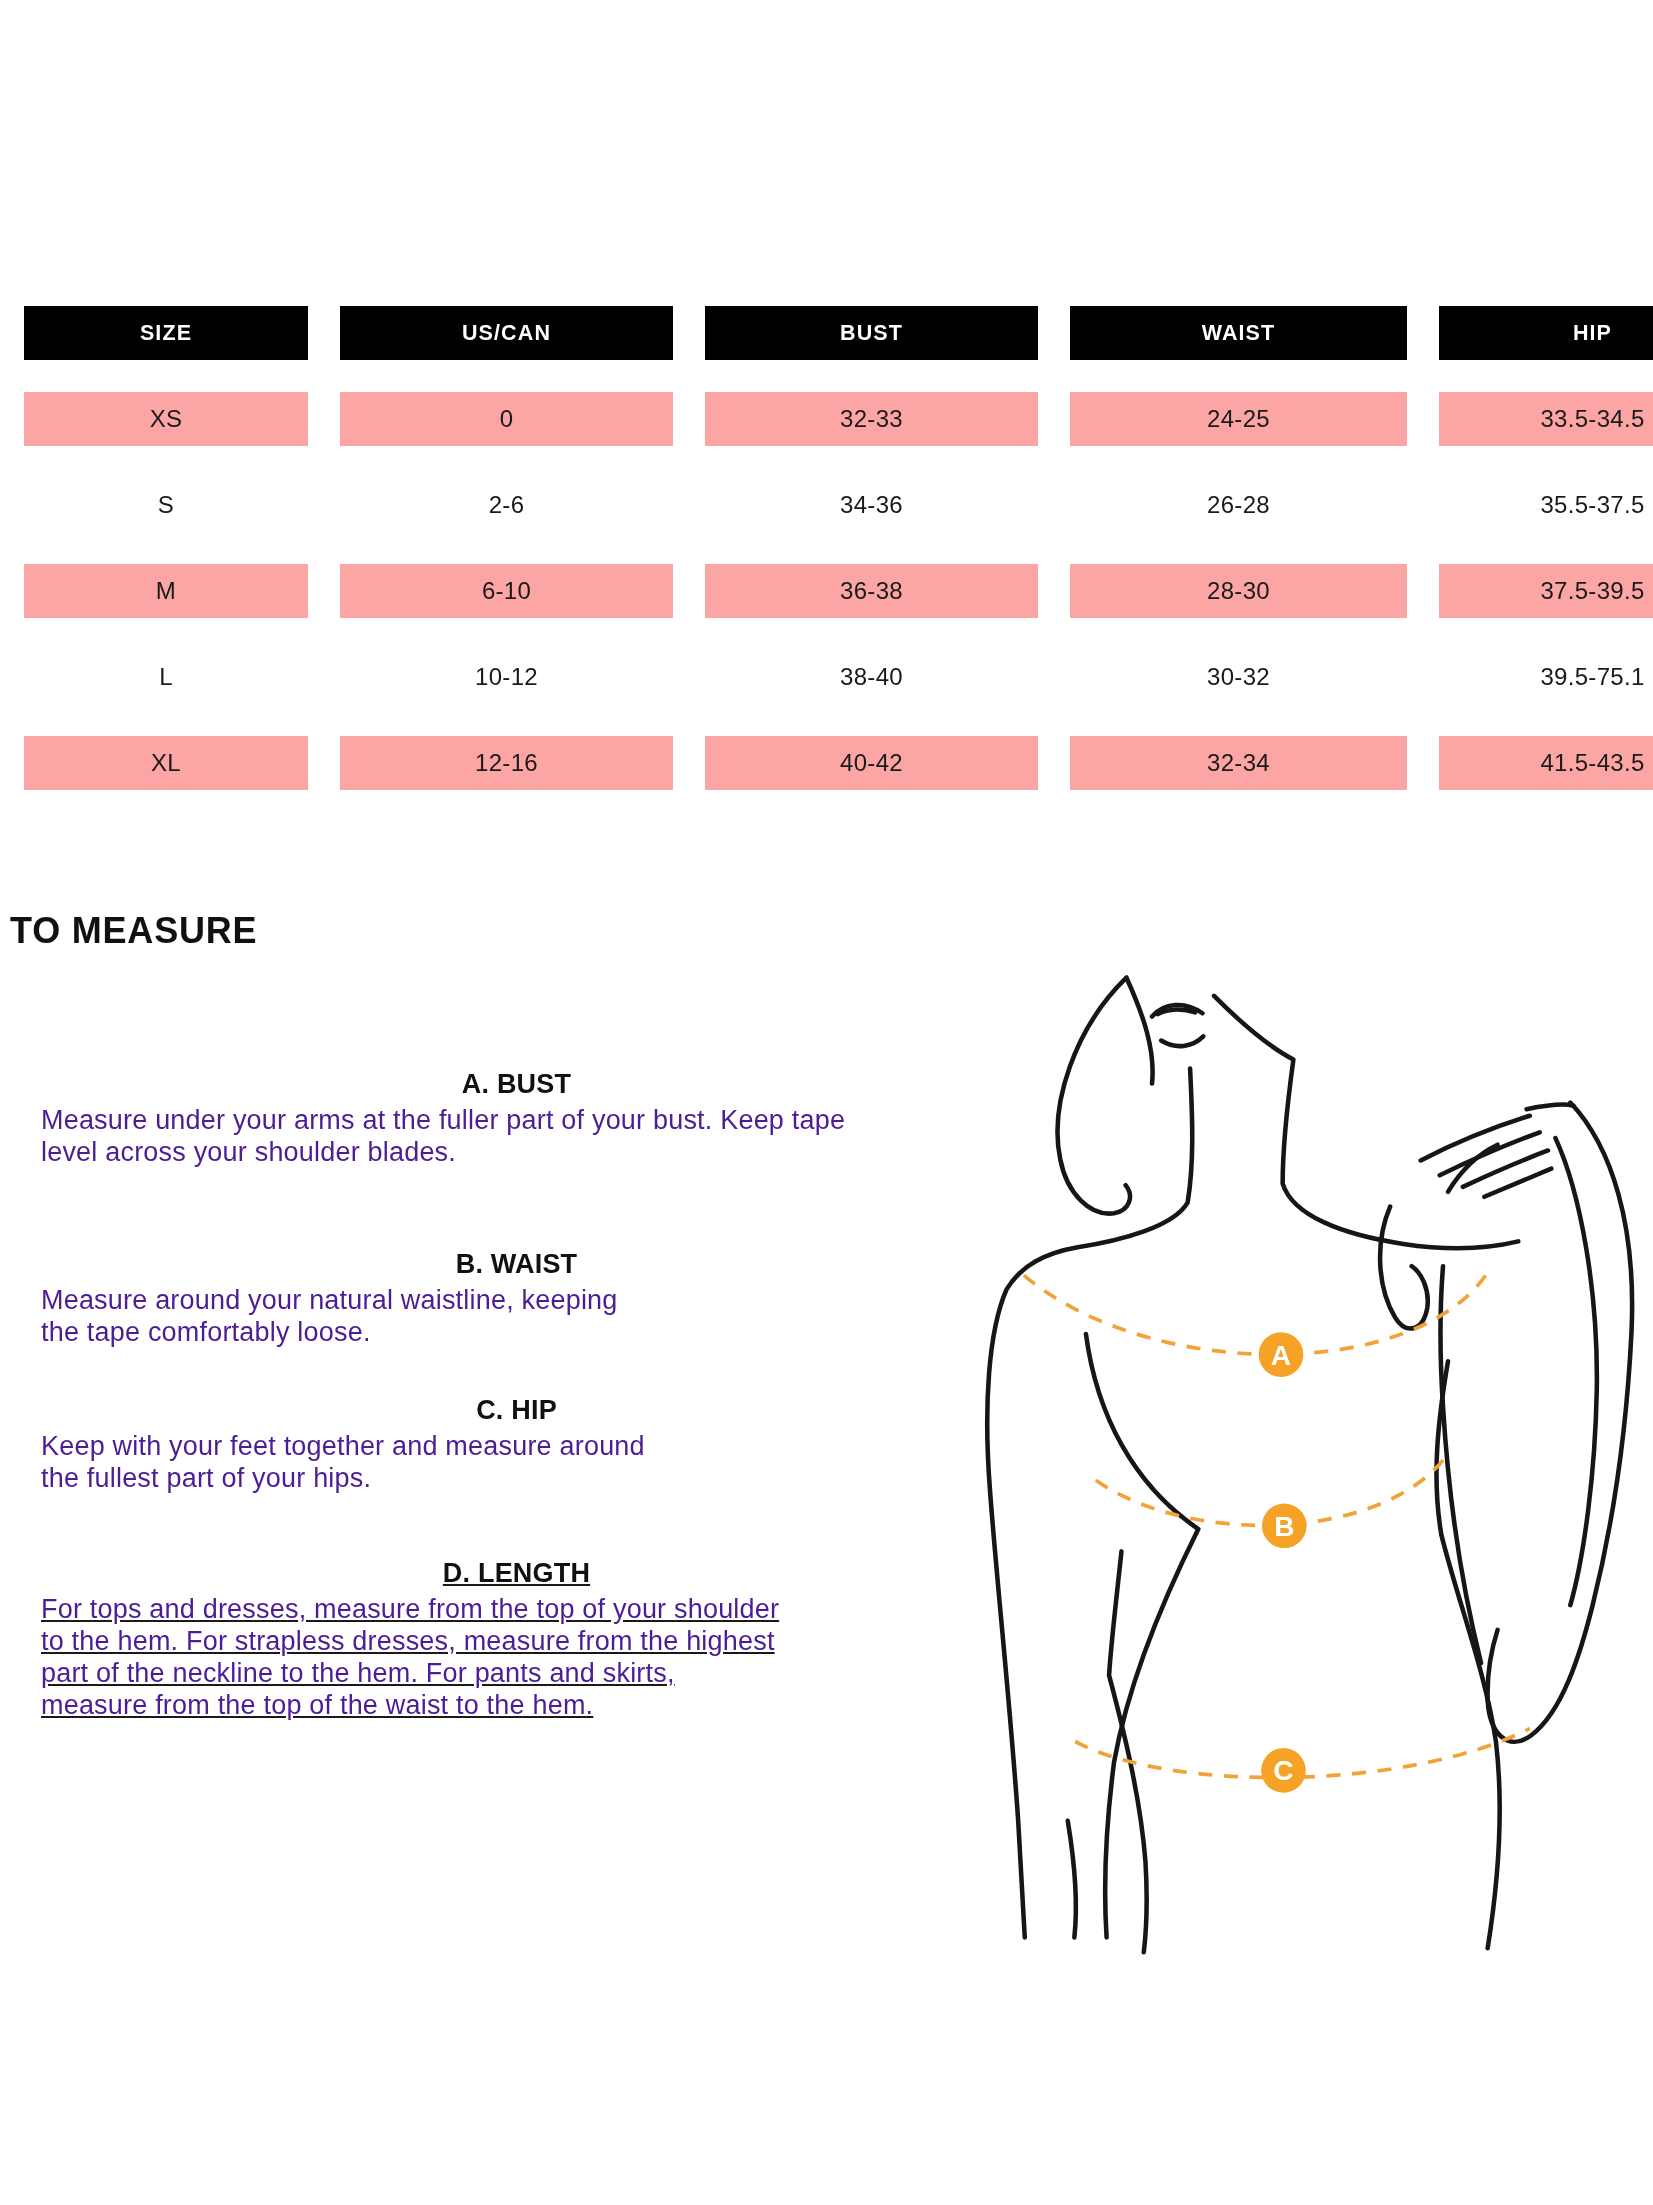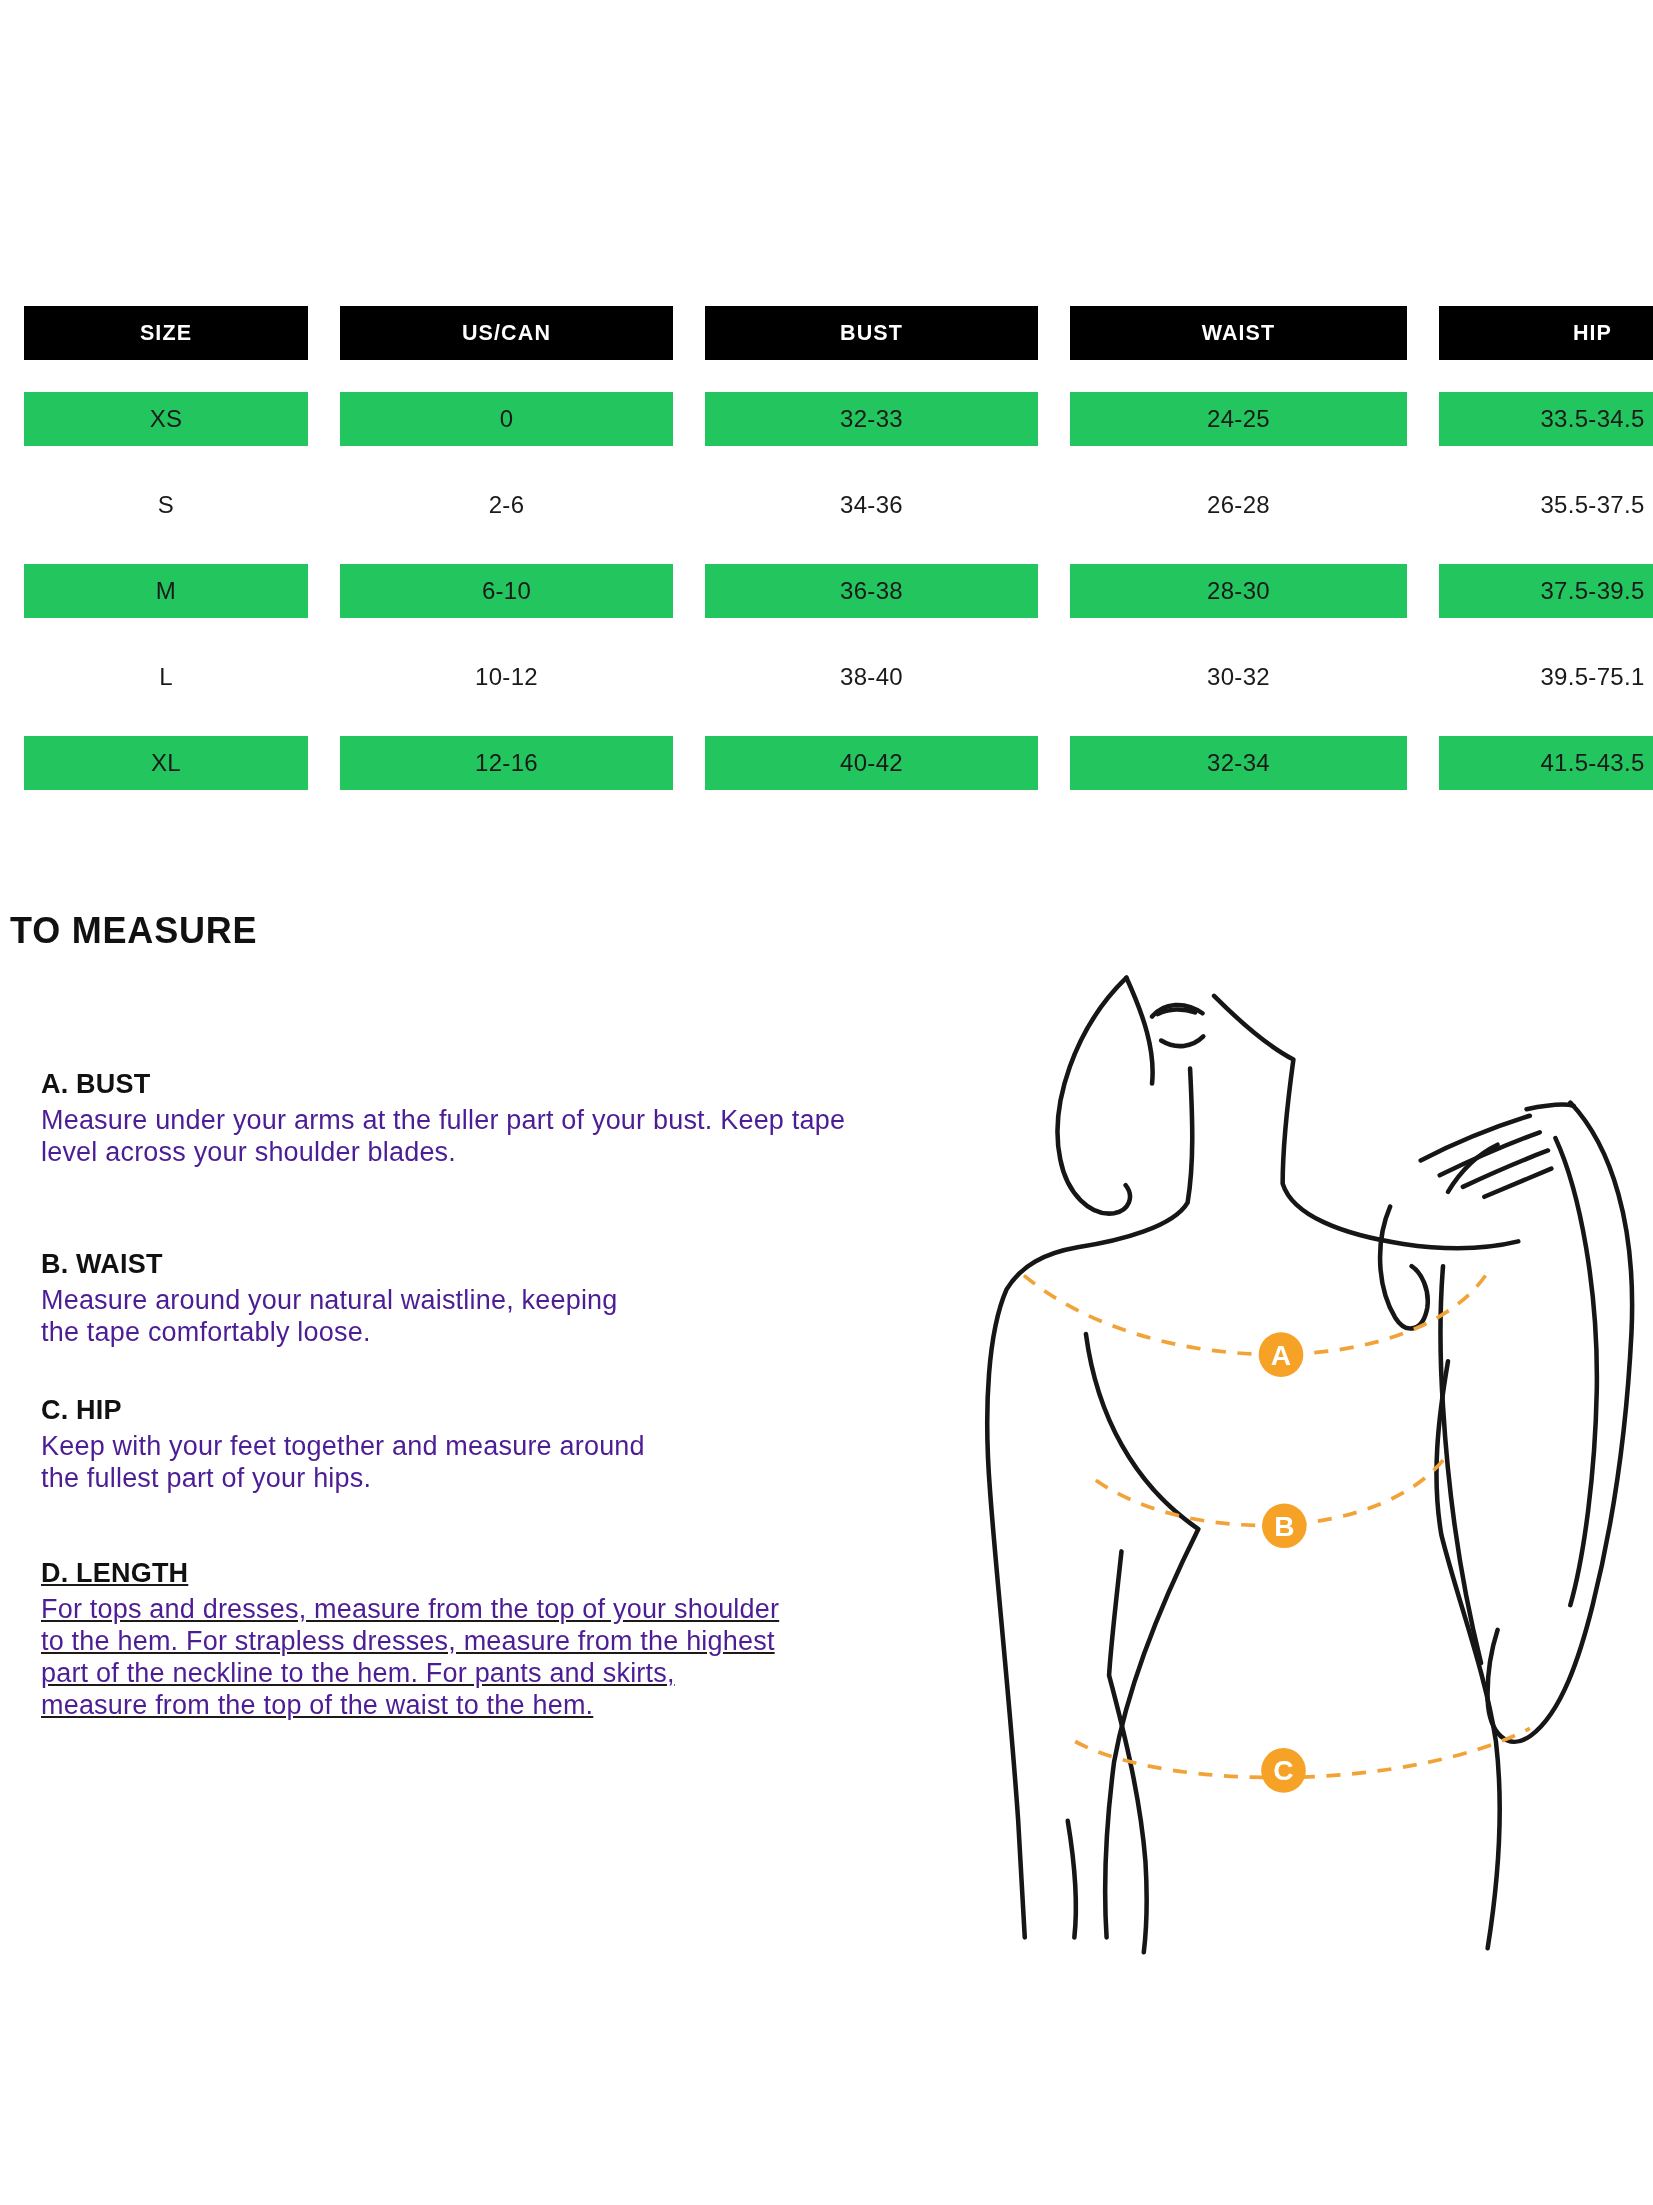--- a/index.html
+++ b/index.html
@@ -17,31 +17,31 @@
   }
   .hcell{
     background:#000000;color:#ffffff;
     display:flex;align-items:center;justify-content:center;
     font-size:21.5px;font-weight:600;letter-spacing:1.1px;
   }
   .cell{
     display:flex;align-items:center;justify-content:center;
     font-size:24px;letter-spacing:0.3px;color:#1a1a1a;background:#ffffff;
   }
-  .shade{background:#22c55e;}
+  .shade{background:#fca5a5;}
   
   .measure-title{
     position:absolute;left:10px;top:910px;
     font-size:36px;font-weight:700;letter-spacing:0.8px;color:#111;
   }
   .sections{position:absolute;left:41px;top:1068px;width:951px;}
   .section{position:absolute;left:0;width:951px;}
   .section h3{
     margin:0;font-size:27px;font-weight:700;color:#111;
-    line-height:33px;letter-spacing:0.2px;
+    line-height:33px;letter-spacing:0.2px;text-align:center;
   }
   .section p{
     margin:2.5px 0 0 0;font-size:27px;font-weight:400;color:#4c1d95;
     line-height:32px;white-space:pre-line;letter-spacing:0.2px;
   }
   .sec-a{top:0;}
   .sec-b{top:180px;}
   .sec-c{top:326px;}
   .sec-d{top:489px;text-decoration:underline;}
   

